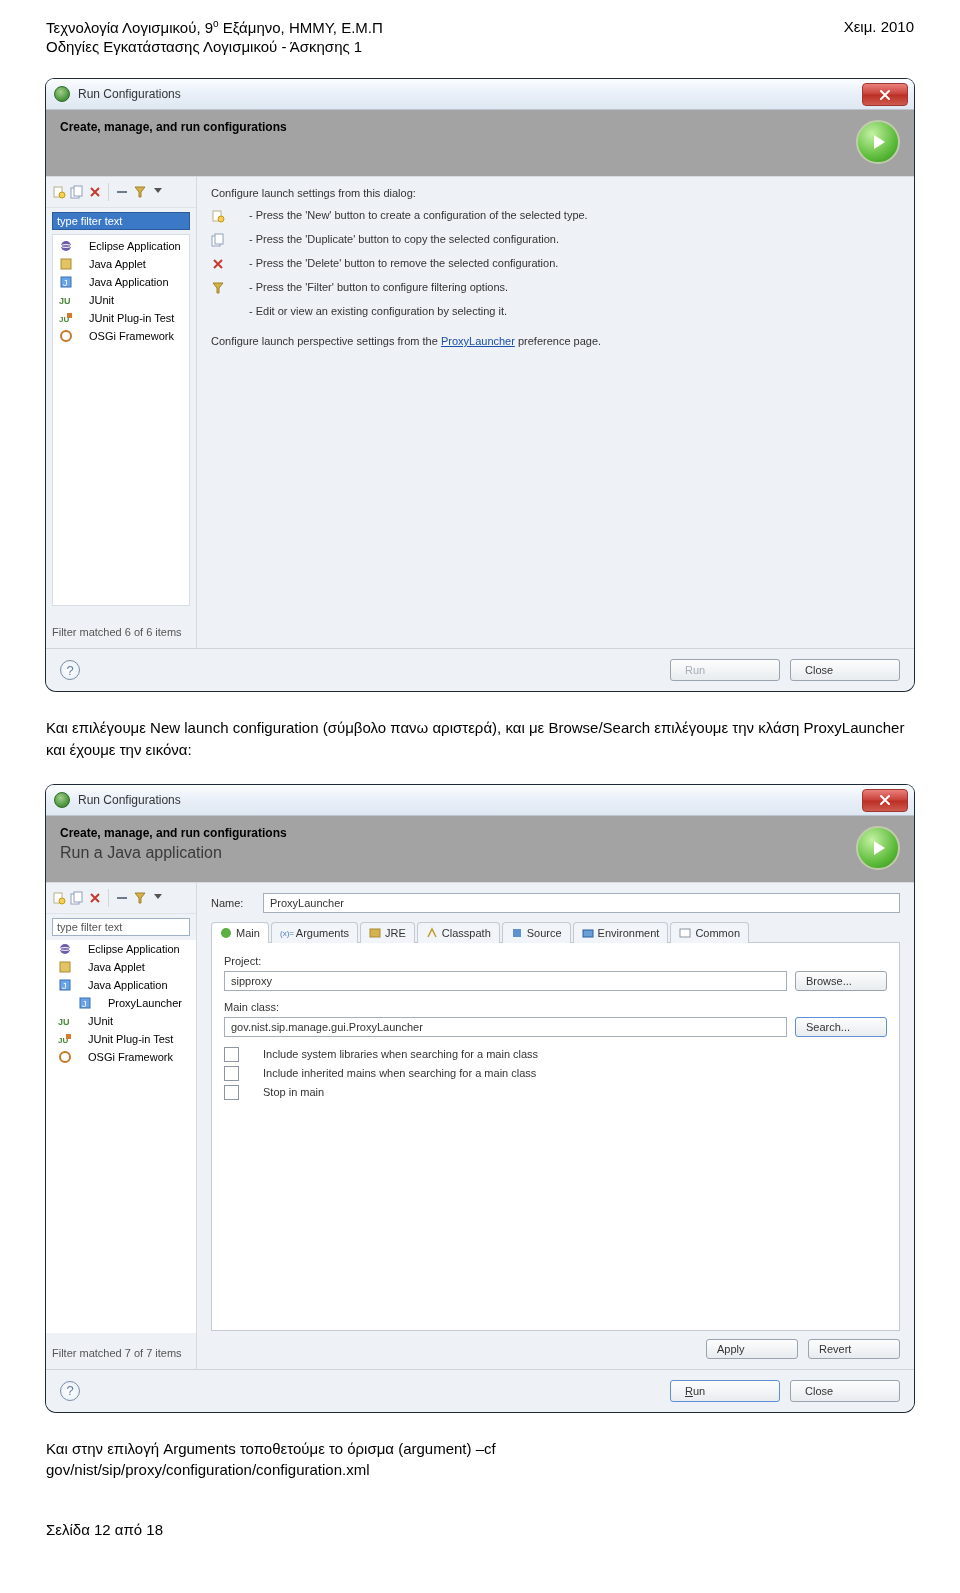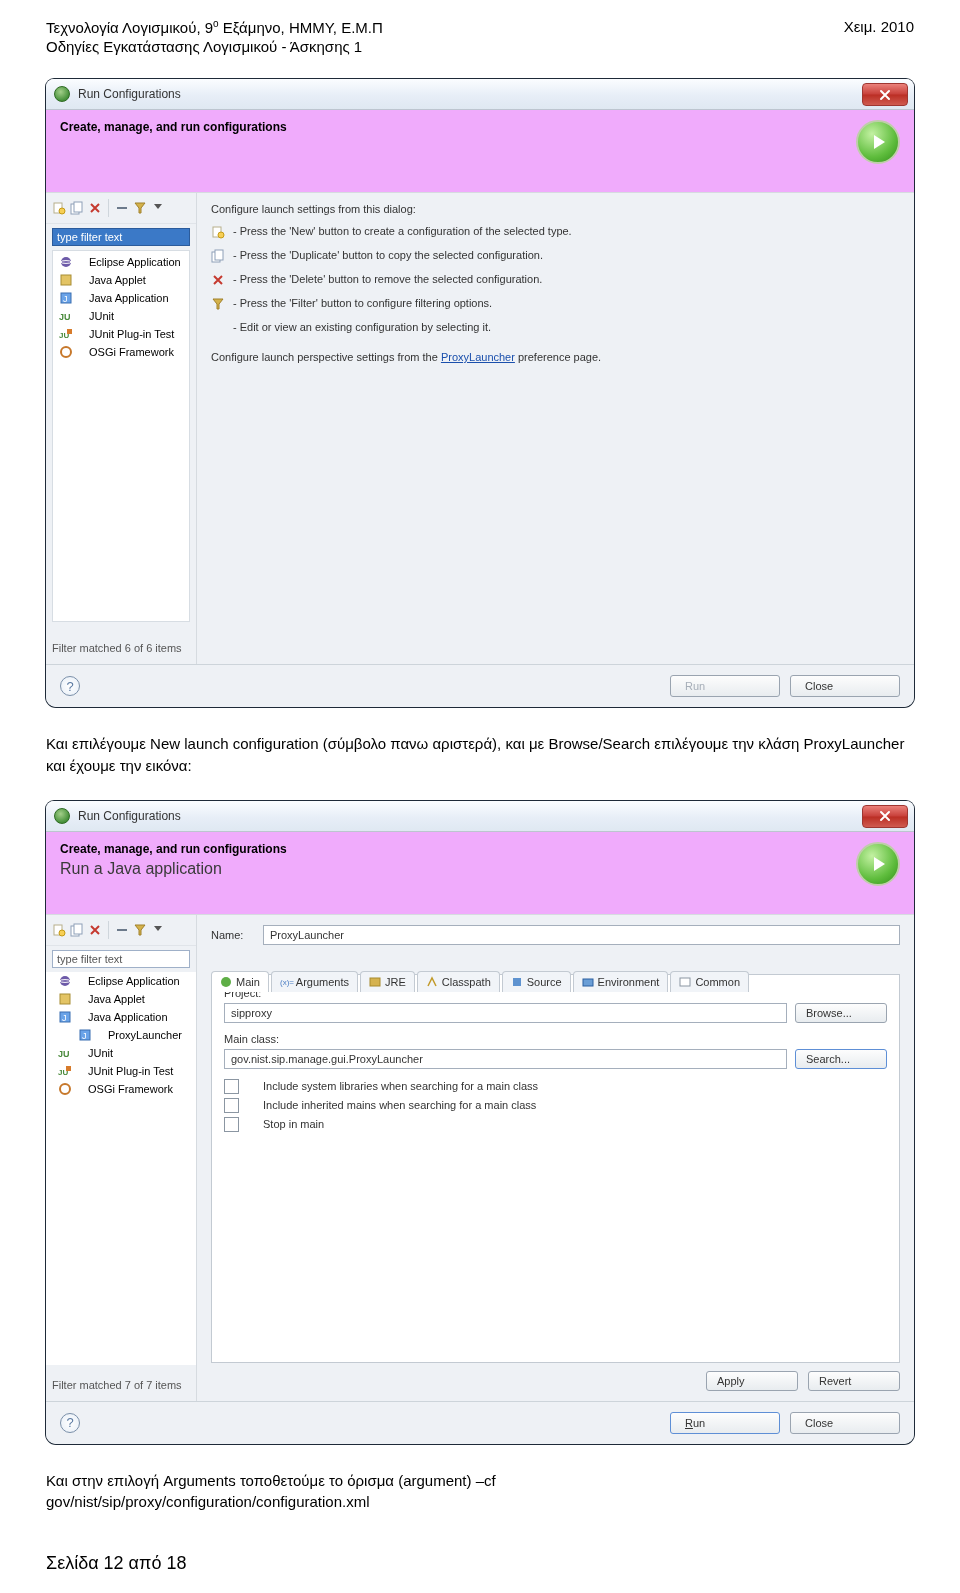--- a/index.html
+++ b/index.html
@@ -1,29 +1,29 @@
 <!DOCTYPE html>
 <html><head>
 <meta charset="utf-8">
 <style>
   html,body{margin:0;padding:0;background:#fff;font-family:Arial,Helvetica,sans-serif;color:#000;font-size:15px}
   .page{width:960px;margin:0 auto;padding:18px 46px 40px 46px;box-sizing:border-box;position:relative}
   .hdr-row{display:flex;justify-content:space-between;align-items:flex-start;font-size:15px;margin-bottom:2px}
   .hdr-left{}
   .sup{font-size:10px;vertical-align:super}
   .para{font-size:15px;margin:26px 0 20px 0;line-height:1.45}
-  .footer{font-size:18px;margin-top:40px}
+  .footer{font-size:15px;margin-top:40px}
   
   .dlg-shadow{border-radius:8px 8px 10px 10px;box-shadow:0 0 0 1px #1e2a38;overflow:hidden;background:#f3f6fb;margin:24px 0}
   .titlebar{height:30px;display:flex;align-items:center;padding:0 8px;background:linear-gradient(#fbfdff,#e7eef7 55%,#dfe8f2);border-bottom:1px solid #bcc5cf;position:relative}
   .tb-icon{width:14px;height:14px;border-radius:50%;background:radial-gradient(circle at 40% 35%,#a3cf8a,#46903a 70%);border:1px solid #2e6b23;margin-right:8px}
   .tb-title{font-size:12px;color:#333}
   .tb-close{position:absolute;right:6px;top:4px;width:44px;height:21px;border:1px solid #9e3631;border-radius:4px;background:linear-gradient(#ea817b,#c8403a 48%,#bb2e24 52%,#cf5b50);display:flex;align-items:center;justify-content:center}
   .tb-close svg{display:block}
-  .banner{display:flex;align-items:flex-start;justify-content:space-between;padding:10px 14px 28px 14px;background:#f0abfc;border-bottom:1px solid #d6dbe0}
+  .banner{display:flex;align-items:flex-start;justify-content:space-between;padding:10px 14px 12px 14px;background:#a3a3a3;border-bottom:1px solid #d6dbe0}
   .banner-left{font-size:12px}
   .banner-title{font-weight:bold;margin-bottom:4px}
   .banner-sub{color:#3a3a3a;font-size:16px}
   .run-btn{width:40px;height:40px;border-radius:50%;background:radial-gradient(circle at 35% 30%,#c3f1a2,#5fbd3d 60%,#2f8e18);border:2px solid #bfcdaa;display:flex;align-items:center;justify-content:center}
   .run-btn svg{display:block}
   .body-row{display:flex;background:#eef1f5}
   
   .leftp{width:150px;border-right:1px solid #d6dbe0;background:#eef1f5;display:flex;flex-direction:column}
   .toolbar{height:30px;display:flex;align-items:center;gap:4px;padding:0 6px;border-bottom:1px solid #e0e4e9}
   .t-icon{width:14px;height:14px;display:flex;align-items:center;justify-content:center}
@@ -32,29 +32,29 @@
   .filter-box.sel{background:#3b79c7;color:#fff;border-color:#2b5b9b}
   .tree{flex:1;background:#fff;margin:0 6px 6px 6px;border:1px solid #d7dde3;font-size:11px;padding-top:2px;overflow:hidden}
   .tree.noborder{border:none;margin:0;padding-top:0}
   .ti{display:flex;align-items:center;gap:16px;padding:2px 2px 2px 6px;white-space:nowrap}
   .ti.indent{padding-left:26px}
   .ti-icon{width:14px;height:14px;display:flex;align-items:center;justify-content:center;flex-shrink:0}
   .filter-status{font-size:11px;color:#555;padding:14px 6px 10px 6px;background:#eef1f5}
   
   .rightp{flex:1;background:#eef1f5;padding:10px 12px 10px 14px;font-size:11px;color:#333}
   .rightp p{margin:0 0 10px 0}
-  .instr-row{display:flex;align-items:flex-start;gap:8px;margin-bottom:10px}
+  .instr-row{display:flex;align-items:flex-start;gap:24px;margin-bottom:10px}
   .instr-icon{width:14px;height:14px;flex-shrink:0;display:flex;align-items:center;justify-content:center}
   .link{color:#1a4fac;text-decoration:underline}
   
   .formrow{display:flex;align-items:center;gap:8px;margin-bottom:8px}
   .lbl{width:44px;font-size:11px}
   .txt{flex:1;background:#fff;border:1px solid #a5afbc;font-size:11px;padding:3px 6px;color:#333}
   .tabbar{display:flex;gap:2px;margin:6px 0 0 0;border-bottom:1px solid #c3cad2}
-  .tab{display:flex;align-items:center;gap:4px;padding:4px 8px;font-size:11px;background:#f1f4f8;border:1px solid #c3cad2;border-bottom:none;border-radius:4px 4px 0 0;position:relative;top:18px}
+  .tab{display:flex;align-items:center;gap:4px;padding:4px 8px;font-size:11px;background:#f1f4f8;border:1px solid #c3cad2;border-bottom:none;border-radius:4px 4px 0 0;position:relative;top:1px}
   .tab.active{background:#fff}
   .tab-icon{width:12px;height:12px}
   .formblock{background:#fff;border:1px solid #c3cad2;border-top:none;padding:10px 12px 16px 12px}
   .sublbl{font-size:11px;color:#333;margin:2px 0 4px 0}
   .inp-row{display:flex;gap:8px;align-items:center;margin-bottom:10px}
   .field{flex:1;background:#fff;border:1px solid #a5afbc;padding:3px 6px;font-size:11px;color:#333}
   .btn{min-width:70px;text-align:left;padding:3px 10px;font-size:11px;background:linear-gradient(#fdfdfd,#e8ecef);border:1px solid #9aa4b0;border-radius:3px;color:#333}
   .btn.primary{border-color:#5e8fd6}
   .chk-row{display:flex;align-items:center;gap:24px;font-size:11px;margin:4px 0}
   .chk{width:13px;height:13px;border:1px solid #8b96a2;background:#fff}

